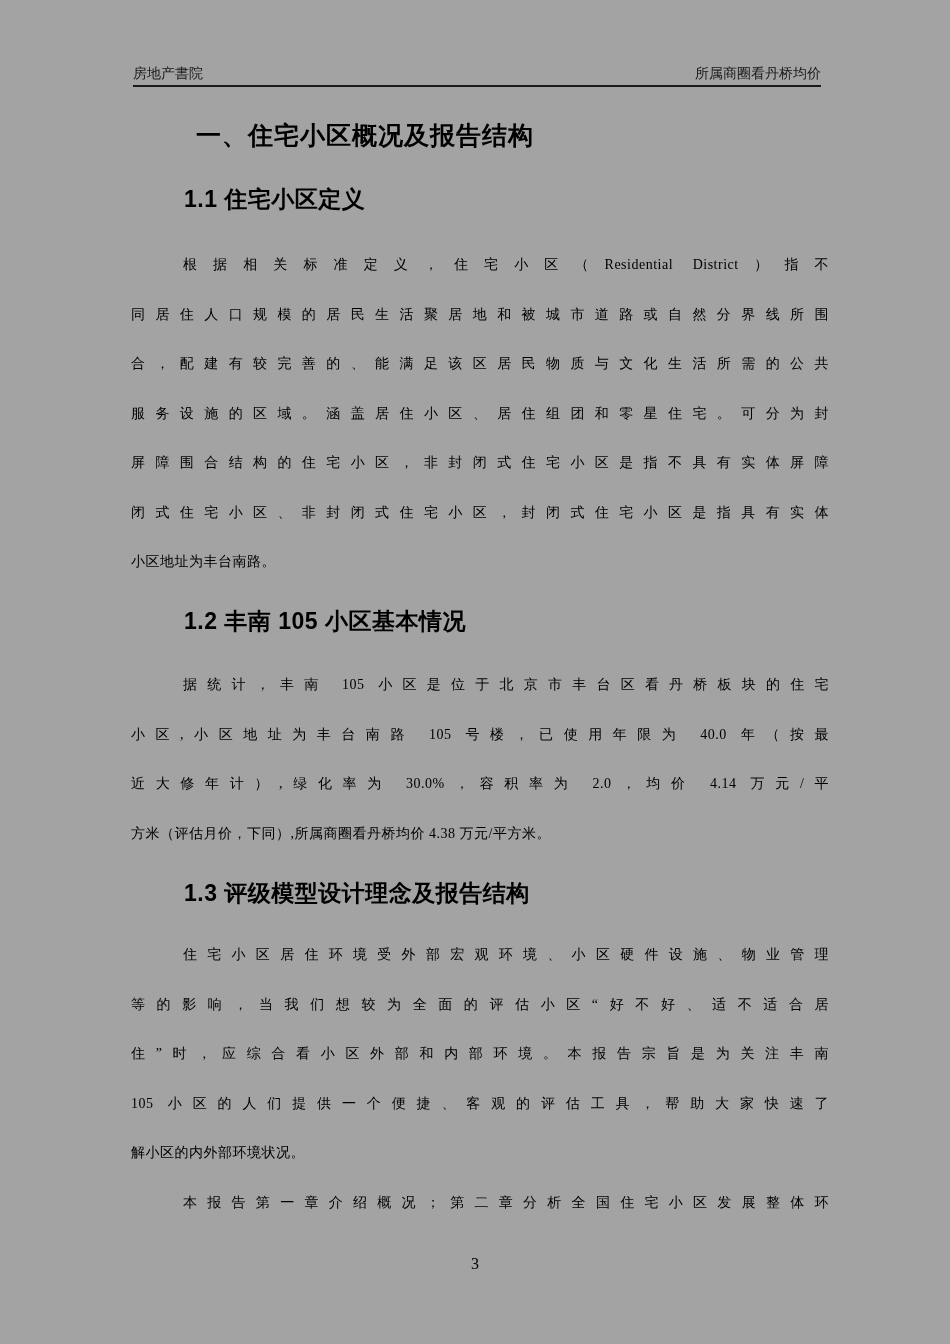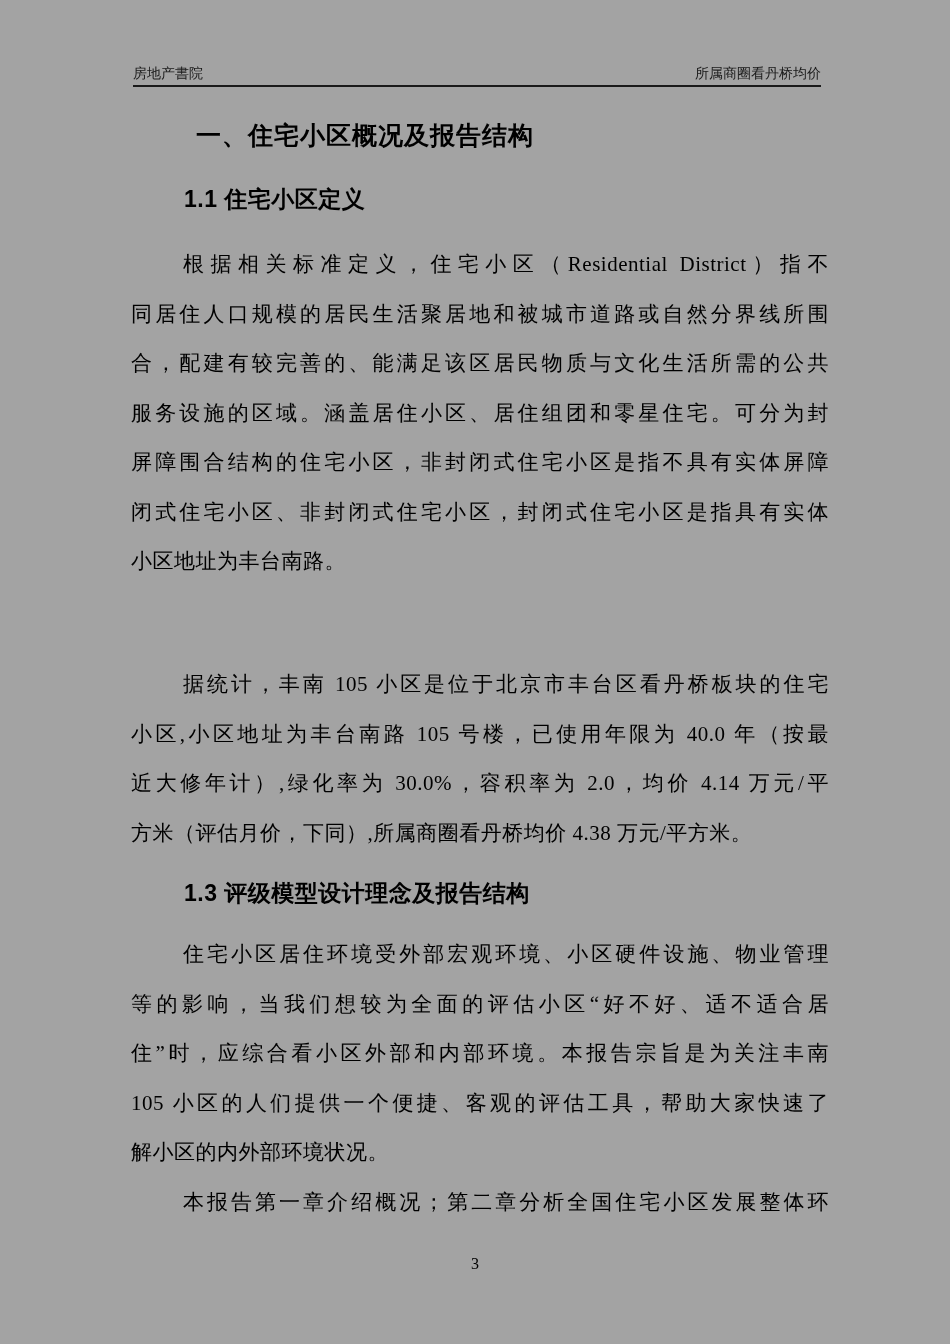--- a/index.html
+++ b/index.html
@@ -31,21 +31,21 @@
   }
   .sec-heading{
     position:absolute;left:184px;
     font-family:"Liberation Sans","DejaVu Sans",sans-serif;
     font-size:23px;font-weight:bold;line-height:30px;letter-spacing:0.5px;
     margin:0;
   }
   
   .para{
     position:absolute;left:131px;width:698px;
-    font-size:21px;letter-spacing:0.5px;
+    font-size:14px;letter-spacing:0.5px;
   }
   .line{
     height:49.5px;line-height:49.5px;
     text-align:justify;text-align-last:justify;
     overflow:hidden;
   }
   .line.lastline{text-align-last:left;}
   .line.indent{padding-left:52px;}
   
   .footer{
@@ -70,20 +70,21 @@
   <div class="para" style="top:240px">
     <div class="line indent">根据相关标准定义，住宅小区（Residential District）指不</div>
     <div class="line">同居住人口规模的居民生活聚居地和被城市道路或自然分界线所围</div>
     <div class="line">合，配建有较完善的、能满足该区居民物质与文化生活所需的公共</div>
     <div class="line">服务设施的区域。涵盖居住小区、居住组团和零星住宅。可分为封</div>
     <div class="line">屏障围合结构的住宅小区，非封闭式住宅小区是指不具有实体屏障</div>
     <div class="line">闭式住宅小区、非封闭式住宅小区，封闭式住宅小区是指具有实体</div>
     <div class="line lastline">小区地址为丰台南路。</div>
   </div>
 
+  <h2 class="sec-heading" style="top:606px">1.2 丰南 105 小区基本情况</h2>
   <div class="para" style="top:660px">
     <div class="line indent">据统计，丰南 105 小区是位于北京市丰台区看丹桥板块的住宅</div>
     <div class="line">小区,小区地址为丰台南路 105 号楼，已使用年限为 40.0 年（按最</div>
     <div class="line">近大修年计）,绿化率为 30.0%，容积率为 2.0，均价 4.14 万元/平</div>
     <div class="line lastline">方米（评估月价，下同）,所属商圈看丹桥均价 4.38 万元/平方米。</div>
   </div>
 
   <h2 class="sec-heading" style="top:878px">1.3 评级模型设计理念及报告结构</h2>
   <div class="para" style="top:930px">
     <div class="line indent">住宅小区居住环境受外部宏观环境、小区硬件设施、物业管理</div>

